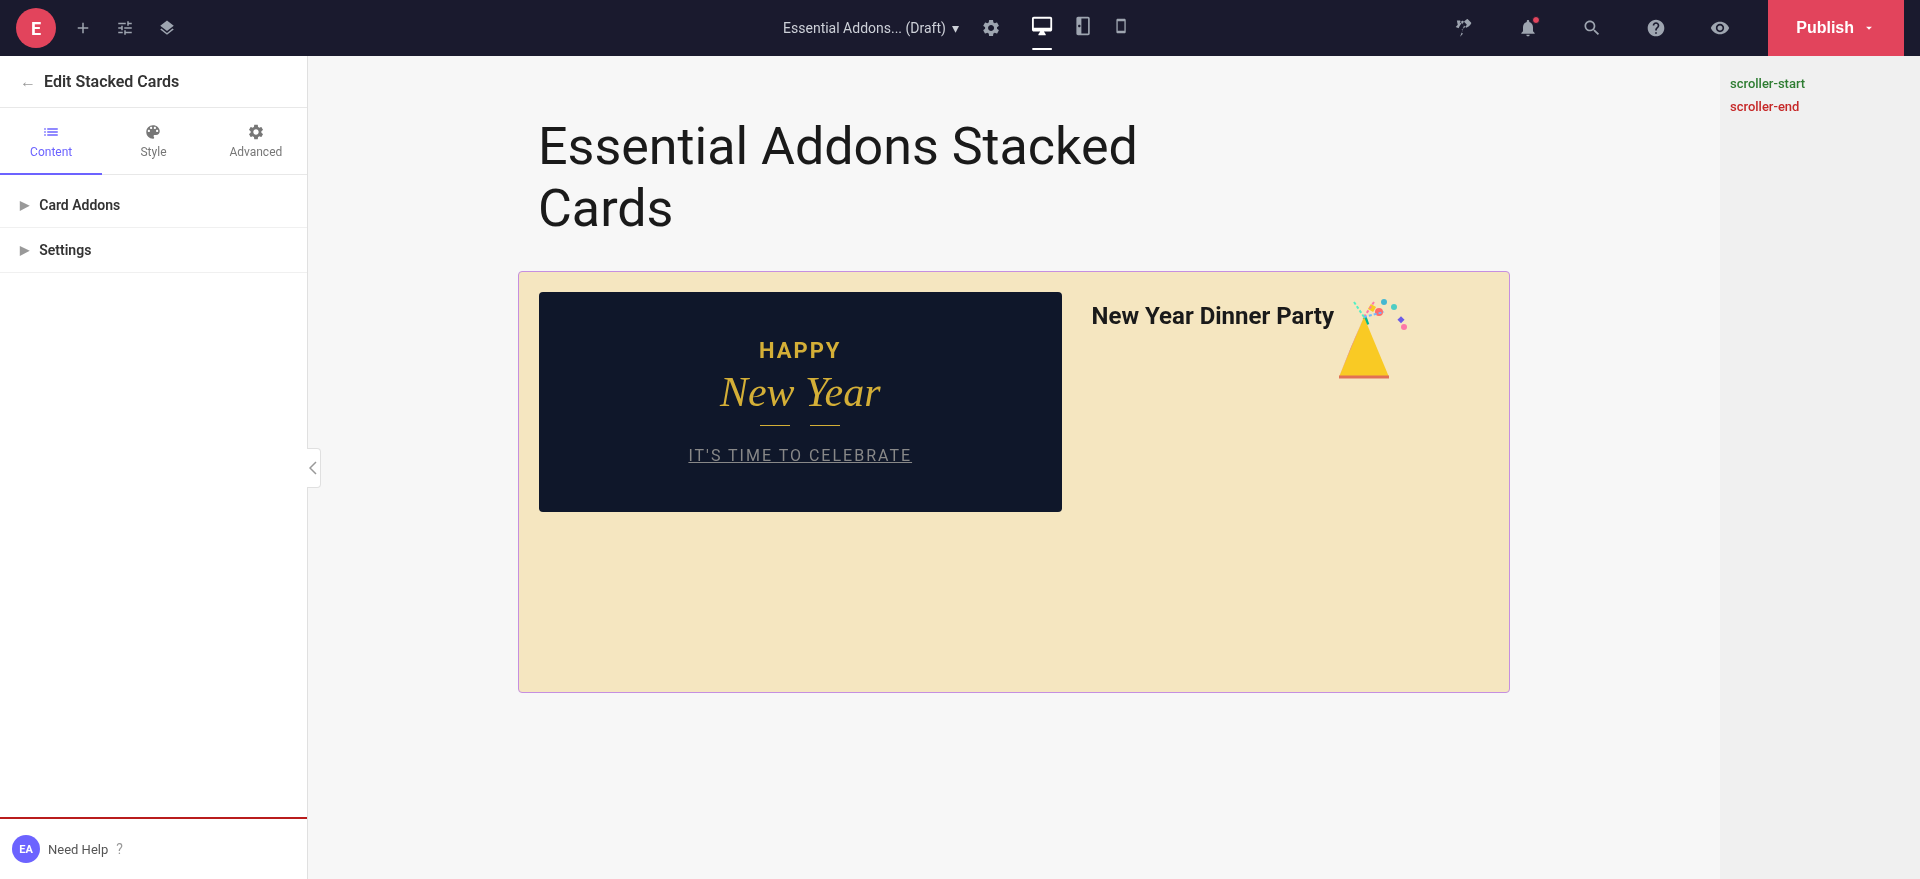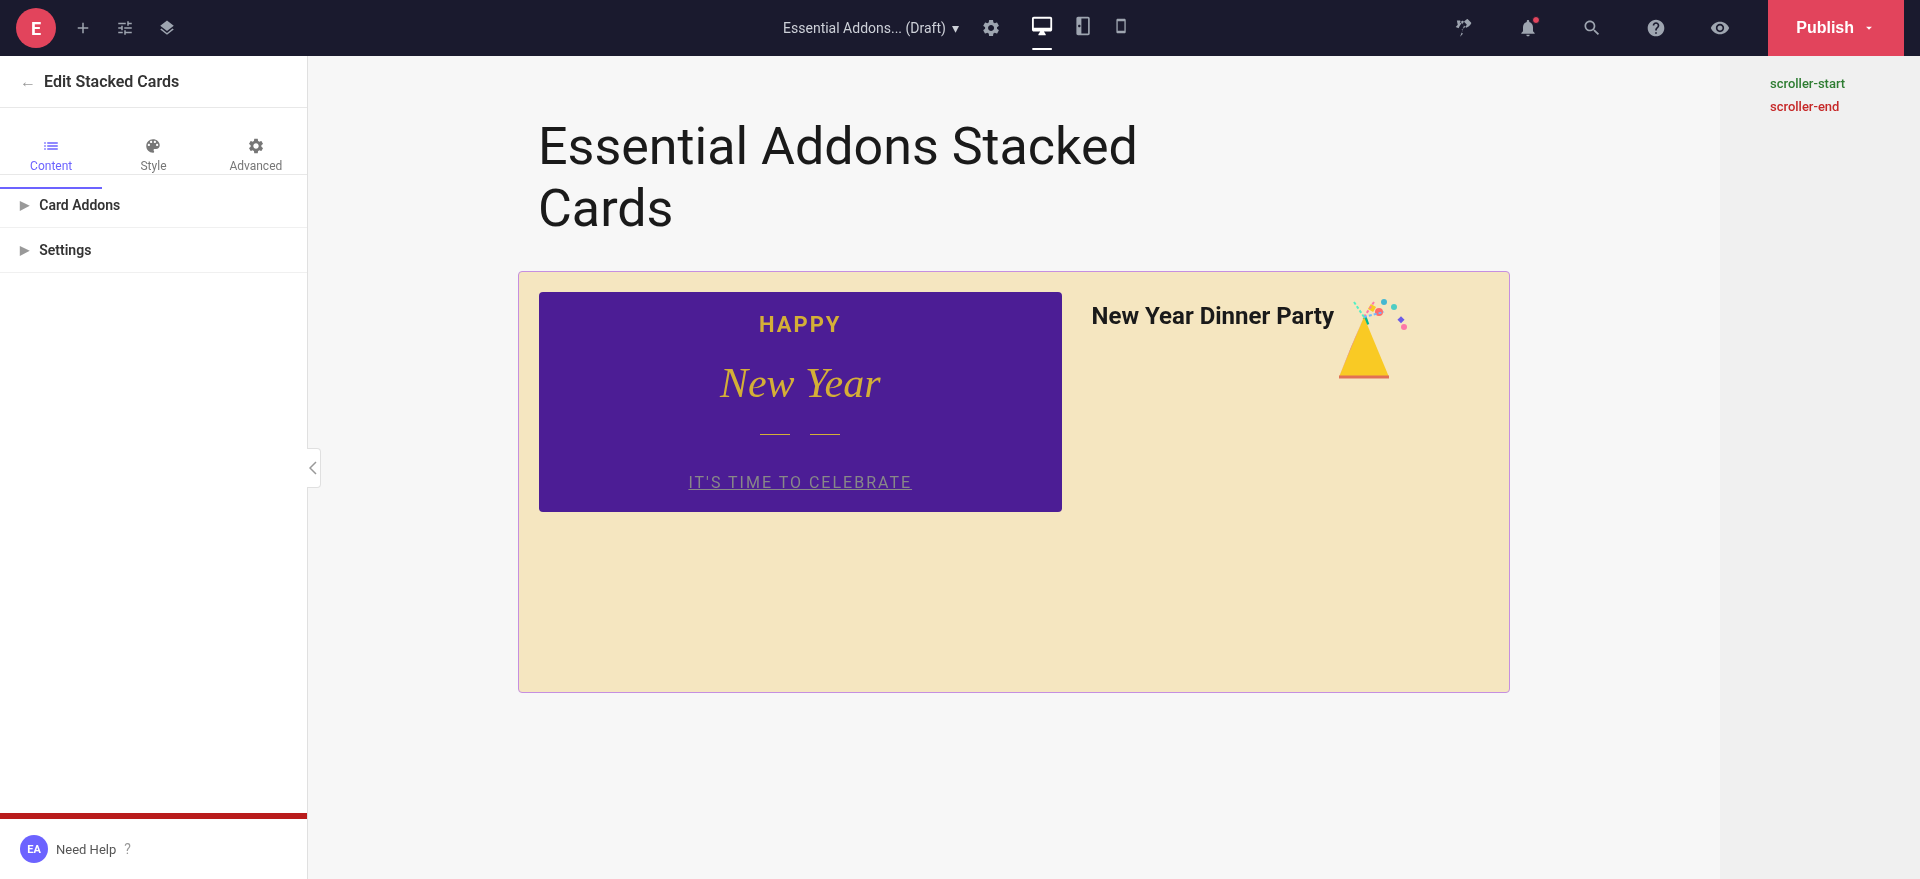--- a/index.html
+++ b/index.html
@@ -110,21 +110,21 @@
       padding: 14px 8px;
       display: flex;
       flex-direction: column;
       align-items: center;
       gap: 4px;
       cursor: pointer;
       font-size: 12px;
       color: #777;
       border-bottom: 2px solid transparent;
       position: relative;
-      top: 15px;
+      top: 1px;
     }
     .sidebar-tab.active {
       color: #6c63ff;
       border-bottom: 2px solid #6c63ff;
     }
     .sidebar-tab svg { width: 18px; height: 18px; }
 
     .sidebar-content {
       flex: 1;
       overflow-y: auto;
@@ -140,22 +140,22 @@
       cursor: pointer;
       font-size: 14px;
       font-weight: 600;
       color: #333;
     }
     .accordion-header .arrow {
       font-size: 12px; color: #999;
     }
 
     .sidebar-footer {
-      padding: 16px 20px;
-      border-top: 6px solid #b91c1c;
+      padding: 16px 12px;
+      border-top: 2px solid #b91c1c;
       display: flex; align-items: center; gap: 8px;
     }
     .ea-badge {
       width: 28px; height: 28px;
       background: #6c63ff;
       border-radius: 50%;
       display: flex; align-items: center; justify-content: center;
       color: white; font-size: 11px; font-weight: bold;
     }
     .need-help-link {
@@ -221,27 +221,27 @@
       padding: 20px;
       display: flex;
       align-items: flex-start;
       min-height: 420px;
     }
 
     .card-image-section {
       width: 55%;
     }
     .card-image-placeholder {
-      background: #4c1d95;
+      background: #0f172a;
       border-radius: 4px;
       height: 220px;
       display: flex;
       flex-direction: column;
       align-items: center;
-      justify-content: space-between;
+      justify-content: center;
       padding: 20px;
     }
     .happy-new-year-text {
       font-size: 22px;
       color: #d4af37;
       font-weight: 700;
       letter-spacing: 2px;
       text-align: center;
       margin-bottom: 8px;
     }
@@ -290,21 +290,20 @@
       flex-shrink: 0;
       padding: 20px 10px;
       display: flex;
       flex-direction: column;
       gap: 8px;
     }
     .scroller-label {
       font-size: 13px;
       font-weight: 500;
       cursor: pointer;
-      margin-left: 40px;
     }
     .scroller-start { color: #2e7d32; }
     .scroller-end { color: #c62828; }
 
     
     .party-icon {
       width: 100px; height: 110px;
       position: absolute;
       right: 100px;
       top: 25px;

